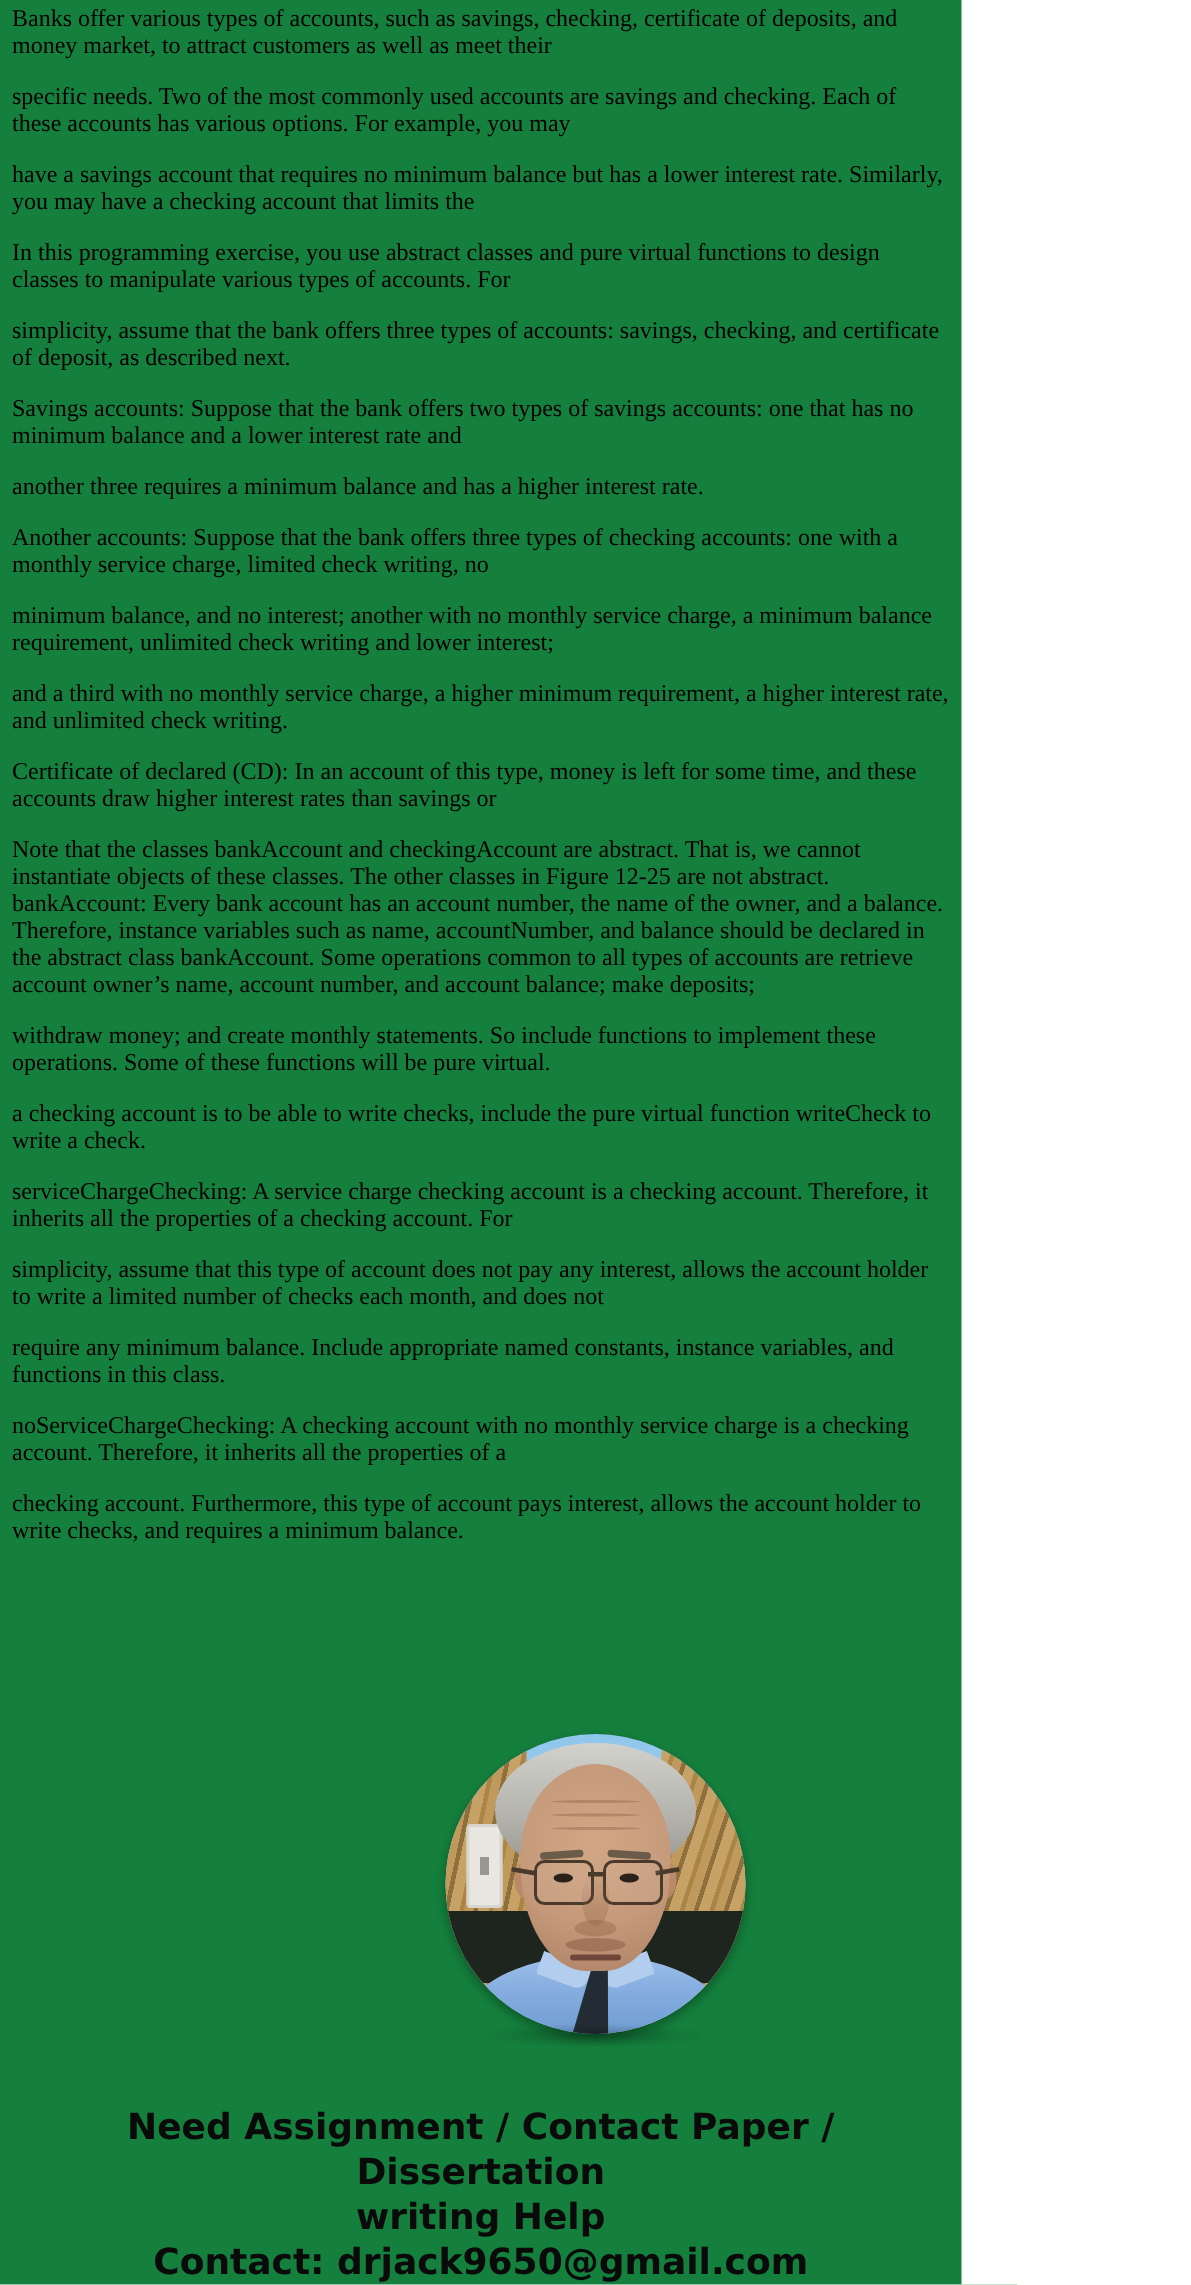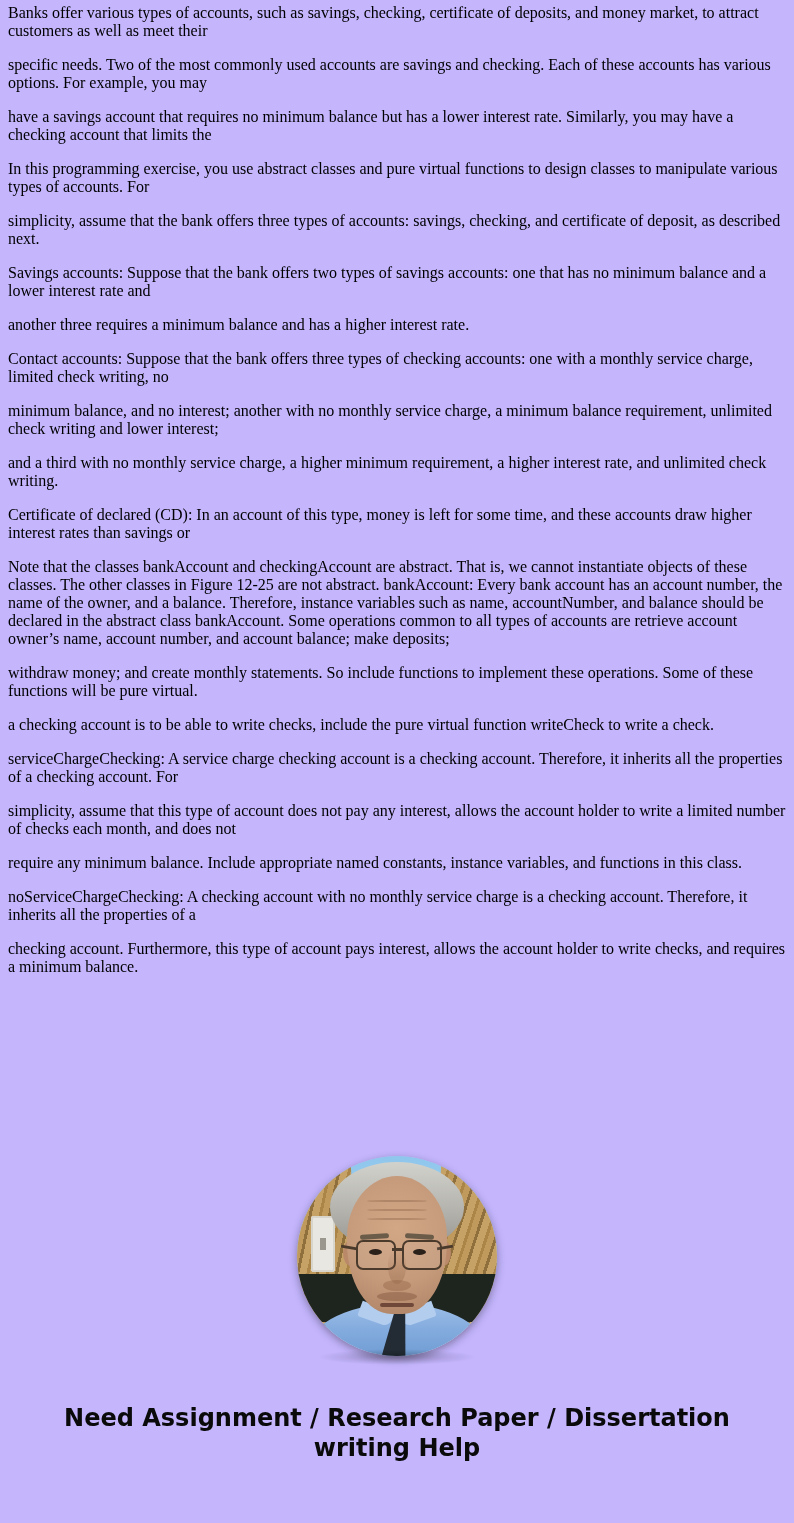--- a/index.html
+++ b/index.html
@@ -1,16 +1,16 @@
 <!DOCTYPE html>
 <html><head>
 <meta charset="utf-8">
 <style>
   html,body{margin:0;padding:0;background:#ffffff;}
-  .page{position:relative;width:794px;height:1523px;background:#c4b5fd;overflow:hidden;
+  .page{position:relative;width:641px;height:1523px;background:#15803d;overflow:hidden;
         font-family:"Liberation Serif", serif;color:#000;}
   
   .article{position:absolute;top:4px;left:0;right:0;padding:0 8px;height:1124px;overflow:hidden;
            font-size:16px;line-height:18px;}
   .article p{margin:0 0 16px 0;}
   .article b{font-weight:normal;}
   
   .photo-wrap{position:absolute;top:1156px;left:297px;width:200px;height:200px;}
   .photo{position:relative;width:200px;height:200px;border-radius:50%;overflow:hidden;
          background:linear-gradient(180deg,#8fc6ec 0%,#9fd0ee 30%,#a9cde4 55%,#b7c9d6 70%);
@@ -62,21 +62,21 @@
 <div class="page">
 
   <div class="article" id="article">
       <p><span>Banks offer various types of accounts, such as savings, checking, certificate of deposits, and money market, to attract customers as well as meet their</span></p>
       <p><span>specific needs. Two of the most commonly used accounts are savings and checking. Each of these accounts has various options. For example, you may</span></p>
       <p><span>have a savings account that requires no minimum balance but has a lower interest rate. Similarly, you may have a checking account that limits the</span></p>
       <p><span>In this programming exercise, you use abstract classes and pure virtual functions to design classes to manipulate various types of accounts. For</span></p>
       <p><span>simplicity, assume that the bank offers three types of accounts: savings, checking, and certificate of deposit, as described next.</span></p>
       <p><b>Savings accounts:</b><span> Suppose that the bank offers two types of savings accounts: one that has no minimum balance and a lower interest rate and</span></p>
       <p><span>another three requires a minimum balance and has a higher interest rate.</span></p>
-      <p><b>Contact accounts:</b><span> Suppose that the bank offers three types of checking accounts: one with a monthly service charge, limited check writing, no</span></p>
+      <p><b>Another accounts:</b><span> Suppose that the bank offers three types of checking accounts: one with a monthly service charge, limited check writing, no</span></p>
       <p><span>minimum balance, and no interest; another with no monthly service charge, a minimum balance requirement, unlimited check writing and lower interest;</span></p>
       <p><span>and a third with no monthly service charge, a higher minimum requirement, a higher interest rate, and unlimited check writing.</span></p>
       <p><b>Certificate of declared (CD):</b><span> In an account of this type, money is left for some time, and these accounts draw higher interest rates than savings or</span></p>
       <p><span>Note that the classes </span><b>bankAccount</b><span> and </span><b>checkingAccount</b><span> are abstract. That is, we cannot instantiate objects of these classes. The other classes in Figure 12-25 are not abstract. </span><b>bankAccount</b><span>: Every bank account has an account number, the name of the owner, and a balance. Therefore, instance variables such as </span><b>name</b><span>, </span><b>accountNumber</b><span>, and </span><b>balance</b><span> should be declared in the abstract class </span><b>bankAccount</b><span>. Some operations common to all types of accounts are retrieve account owner’s name, account number, and account balance; make deposits;</span></p>
       <p><span>withdraw money; and create monthly statements. So include functions to implement these operations. Some of these functions will be pure virtual.</span></p>
       <p><span>a checking account is to be able to write checks, include the pure virtual function writeCheck to write a check.</span></p>
       <p><b>serviceChargeChecking</b><span>: A service charge checking account is a checking account. Therefore, it inherits all the properties of a checking account. For</span></p>
       <p><span>simplicity, assume that this type of account does not pay any interest, allows the account holder to write a limited number of checks each month, and does not</span></p>
       <p><span>require any minimum balance. Include appropriate named constants, instance variables, and functions in this class.</span></p>
       <p><b>noServiceChargeChecking</b><span>: A checking account with no monthly service charge is a checking account. Therefore, it inherits all the properties of a</span></p>
@@ -112,17 +112,18 @@
       <div class="ph-eye" style="left:116px;"></div>
       <div class="ph-nose"></div>
       <div class="ph-nose-shadow"></div>
       <div class="ph-mustache"></div>
       <div class="ph-mouth"></div>
     </div>
   </div>
   <div class="photo-shadow"></div>
 
   <div class="footer">
-    <div>Need Assignment / Research Paper / Dissertation</div>
+    <div>Need Assignment / Contact Paper / Dissertation</div>
     <div>writing Help</div>
+    <div>Contact: drjack9650@gmail.com</div>
   </div>
 
 </div>
 
 </body></html>

